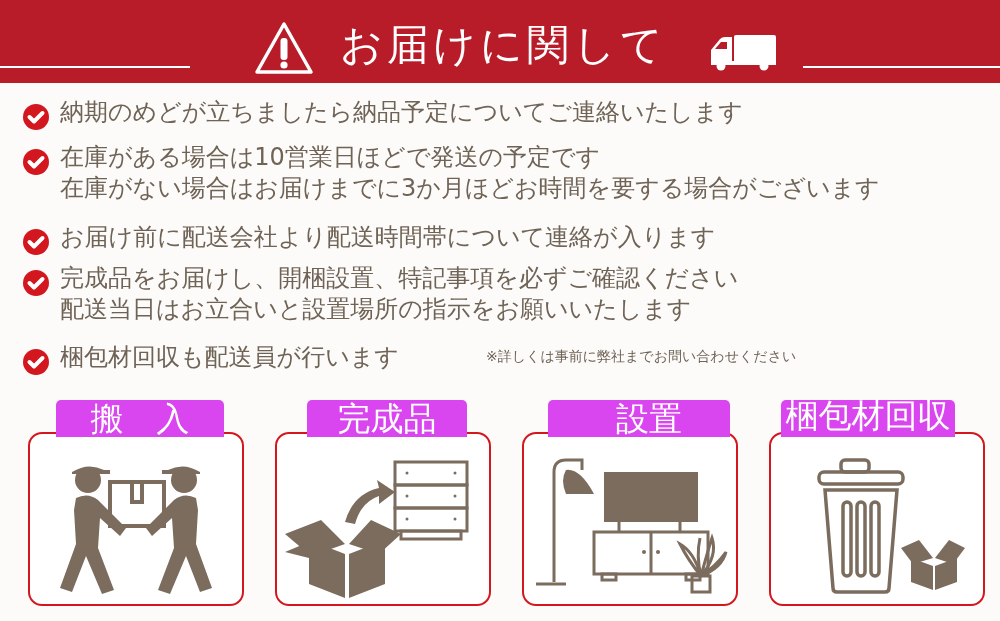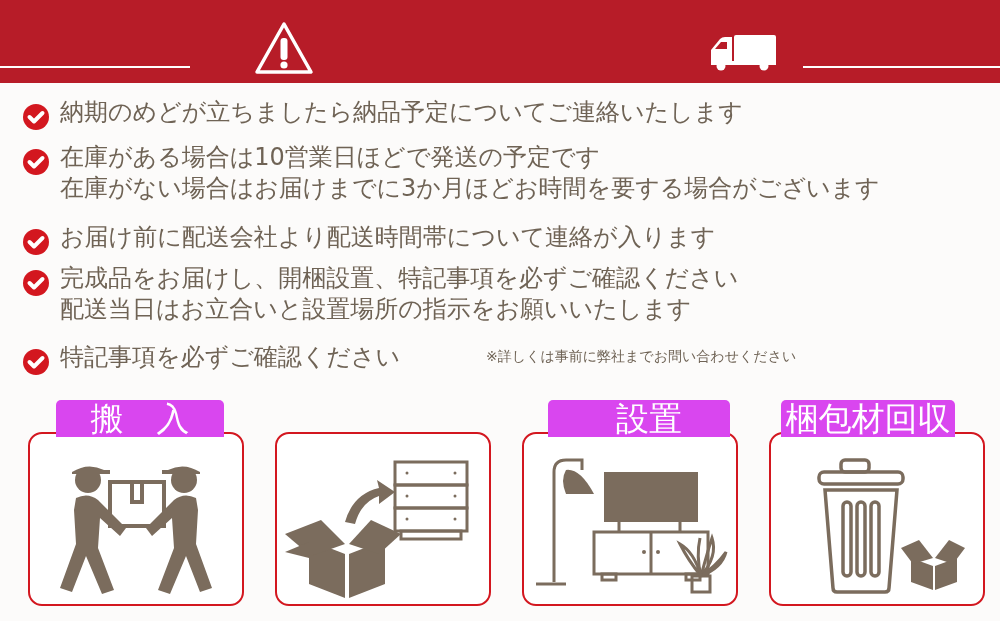--- a/index.html
+++ b/index.html
@@ -68,20 +68,21 @@
 </head>
 <body>
 
 <div class="header">
   <div class="rule-left"></div>
   <svg class="warn" viewBox="0 0 60 54">
     <path d="M30 3 L57 51 L3 51 Z" fill="none" stroke="#ffffff" stroke-width="3.5" stroke-linejoin="round"></path>
     <rect x="26.5" y="17" width="7" height="22" rx="3" fill="#ffffff"></rect>
     <circle cx="30" cy="44" r="3.6" fill="#ffffff"></circle>
   </svg>
+  <div class="title">お届けに関して</div>
   <svg class="truck" viewBox="0 0 70 38">
     <path d="M3 30 L3 17 L12 6 Q14 4 17 4 L24 4 L24 30 Z" fill="#ffffff"></path>
     <path d="M7 16 L13 9 L19 9 L19 16 Z" fill="#b71c28"></path>
     <rect x="26" y="2" width="42" height="28" rx="2" fill="#ffffff"></rect>
     <rect x="3" y="28" width="65" height="4" fill="#ffffff"></rect>
     <circle cx="13" cy="33" r="4.5" fill="#ffffff"></circle>
     <circle cx="56" cy="33" r="4.5" fill="#ffffff"></circle>
   </svg>
   <div class="rule-right"></div>
 </div>
@@ -128,21 +129,21 @@
       <div>配送当日はお立合いと設置場所の指示をお願いいたします</div>
     </div>
   </div>
 
   <div class="item" style="top:342px;">
     <svg class="check" viewBox="0 0 28 28">
       <circle cx="14" cy="14" r="13" fill="#d3171f"></circle>
       <path d="M7.5 14 L12 18.5 L20.5 10" fill="none" stroke="#ffffff" stroke-width="4" stroke-linecap="round" stroke-linejoin="round"></path>
     </svg>
     <div class="lines">
-      <div>特記事項を必ずご確認ください</div>
+      <div>梱包材回収も配送員が行います</div>
     </div>
   </div>
 </div>
 
 <div class="sub-note">※詳しくは事前に弊社までお問い合わせください</div>
 
 <div class="card" style="left:28px;">
   <div class="box"></div>
   <div class="tab" style="left:28px; width:168px;">搬　入</div>
   <svg class="art" viewBox="0 0 216 160">
@@ -158,20 +159,21 @@
     </g>
     <g fill="none" stroke="#7b6c5d" stroke-width="4">
       <rect x="82" y="42" width="54" height="44"></rect>
       <path d="M104 42 L104 62 L114 62 L114 42"></path>
     </g>
   </svg>
 </div>
 
 <div class="card" style="left:275px;">
   <div class="box"></div>
+  <div class="tab" style="left:32px; width:160px;">完成品</div>
   <svg class="art" viewBox="0 0 216 160">
 
     <g fill="none" stroke="#7b6c5d" stroke-width="3">
       <rect x="120" y="22" width="72" height="23"></rect>
       <rect x="120" y="45" width="72" height="23"></rect>
       <rect x="120" y="68" width="72" height="23"></rect>
       <rect x="126" y="91" width="60" height="8"></rect>
     </g>
     <g fill="#7b6c5d">
       <circle cx="132" cy="33" r="1.5"></circle>
@@ -218,21 +220,21 @@
       <path d="M44 30 Q58 28 72 54 L44 54 Q38 40 44 30 Z"></path>
       <rect x="82" y="32" width="94" height="50"></rect>
       <circle cx="122" cy="112" r="2"></circle>
       <circle cx="136" cy="112" r="2"></circle>
     </g>
   </svg>
 </div>
 
 <div class="card" style="left:769px;">
   <div class="box"></div>
-  <div class="tab" style="left:12px; width:174px;">梱包材回収</div>
+  <div class="tab" style="left:12px; width:174px;font-family:Liberation Mono, monospace;">梱包材回収</div>
   <svg class="art" viewBox="0 0 216 160">
     <g fill="none" stroke="#7b6c5d" stroke-width="3.5">
       <rect x="72" y="20" width="28" height="12" rx="4"></rect>
       <rect x="50" y="32" width="84" height="12" rx="5"></rect>
       <path d="M56 50 L128 50 L120 148 Q120 152 116 152 L68 152 Q64 152 64 148 Z"></path>
       <rect x="74" y="62" width="8" height="74" rx="4"></rect>
       <rect x="88" y="62" width="8" height="74" rx="4"></rect>
       <rect x="102" y="62" width="8" height="74" rx="4"></rect>
     </g>
     <g fill="#7b6c5d">

